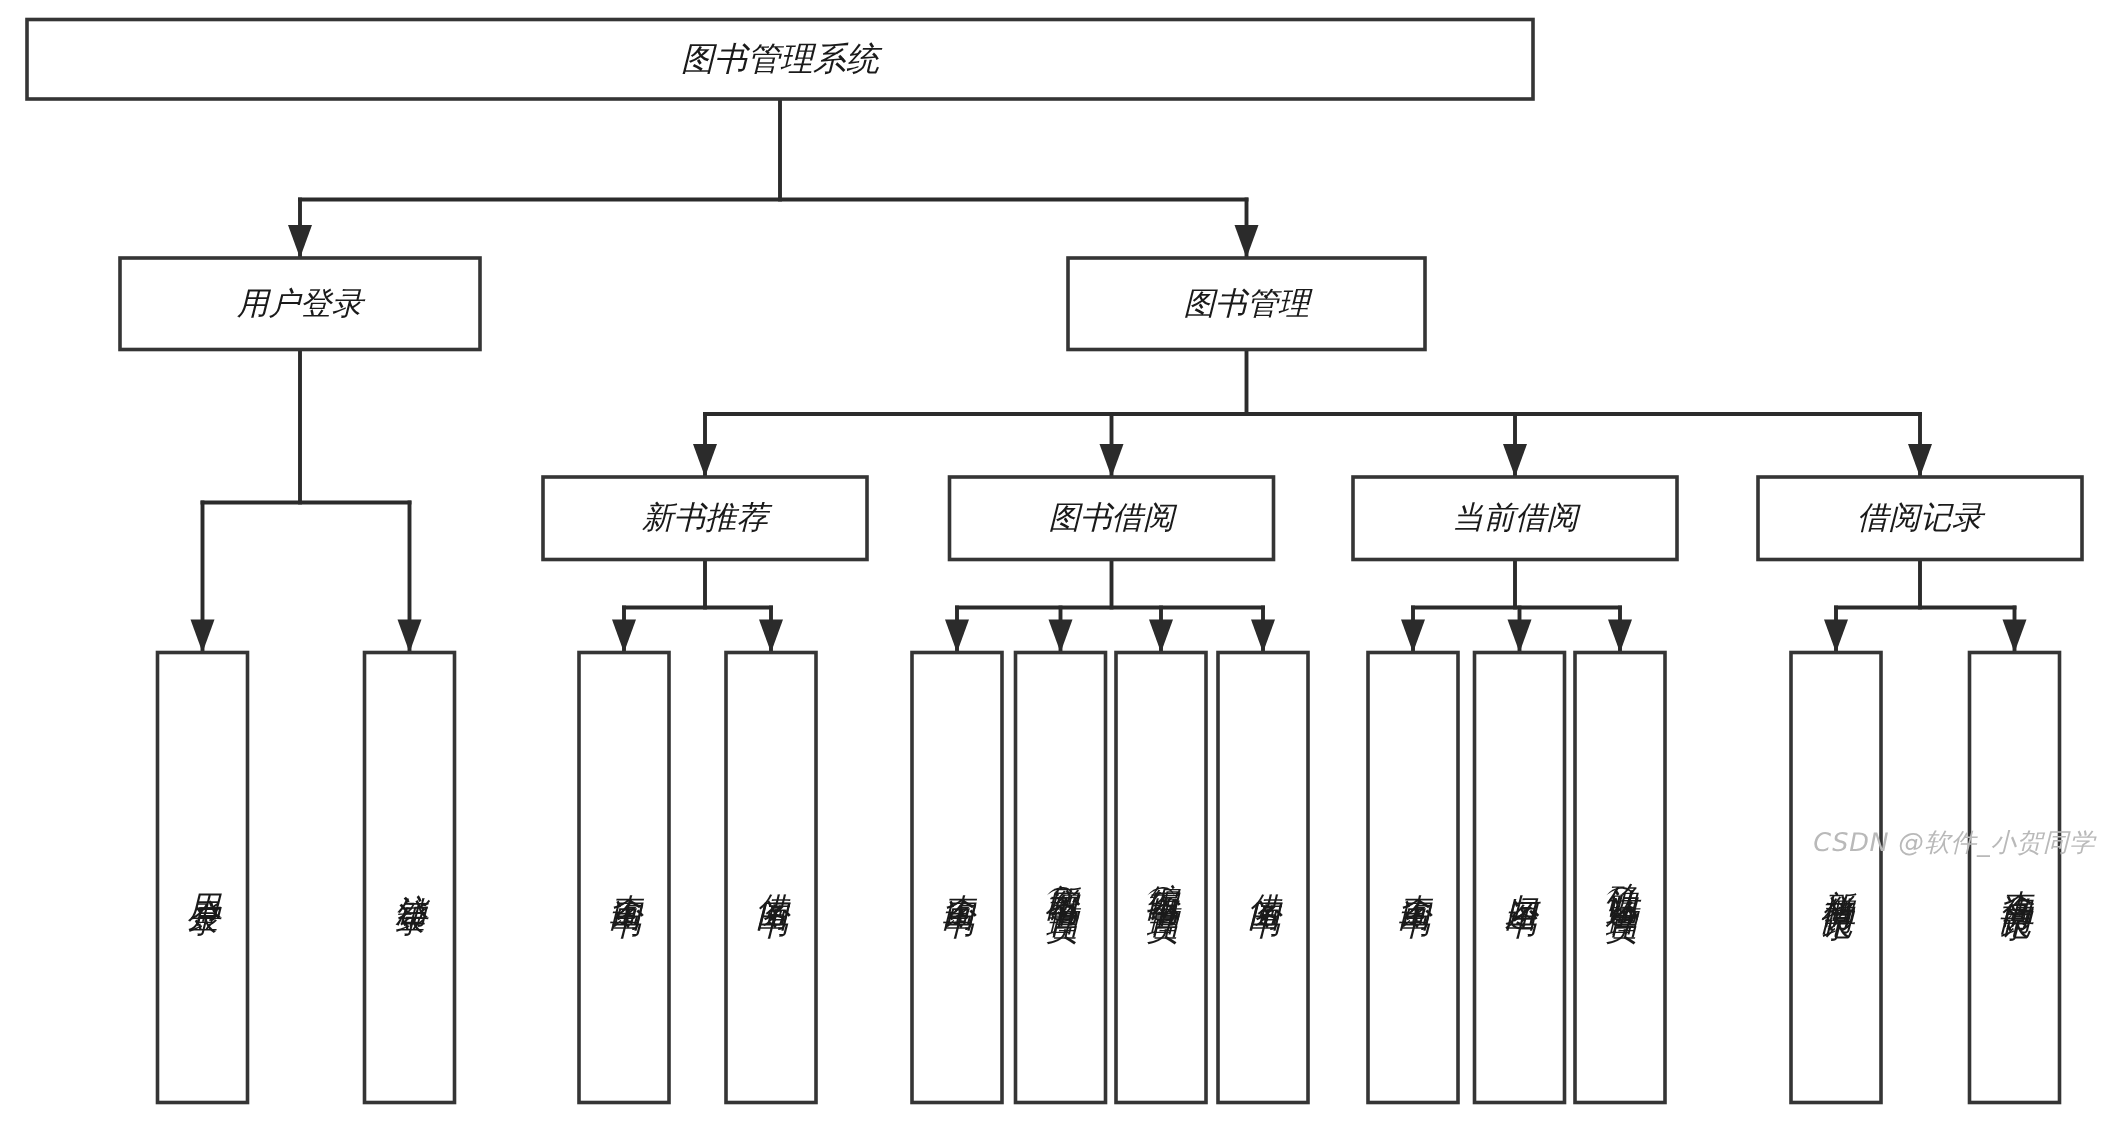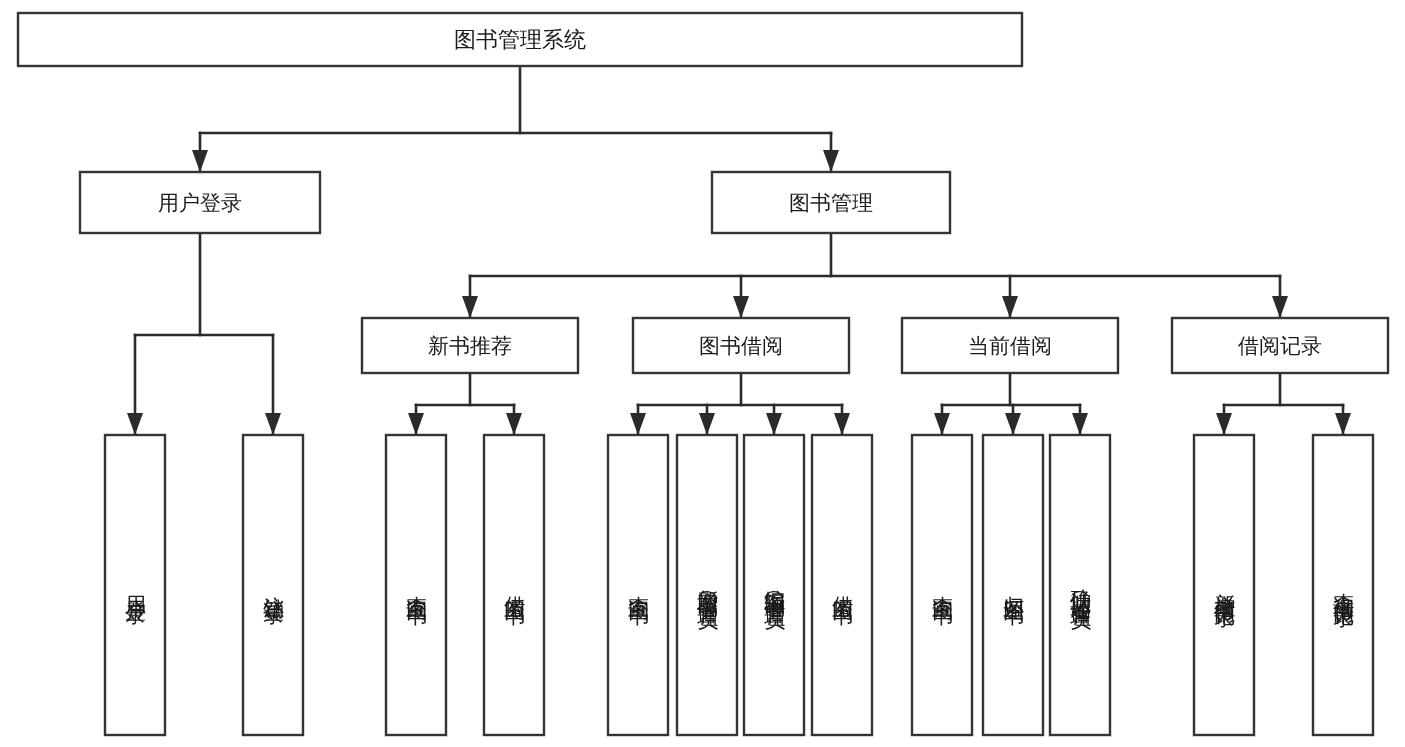--- a/index.html
+++ b/index.html
@@ -12,20 +12,21 @@
     width: 1405px;
     height: 747px;
     font-family: "DejaVu Sans", "Liberation Sans", sans-serif;
     overflow: hidden;
     position: relative;
   }
   #diagram-root {
     position: relative;
     width: 1405px;
     height: 579px;
+    font-style: italic;
   }
   svg#tree-svg {
     position: absolute;
     left: 0;
     top: 0;
     width: 1405px;
     height: 747px;
     display: block;
   }
   .node-box {
@@ -182,13 +183,14 @@
       <div class="vert-label" style="left: 677px; top: 435px; width: 60px; height: 300px;">新增图书（管理员）</div>
       <div class="vert-label" style="left: 744px; top: 435px; width: 60px; height: 300px;">编辑图书（管理员）</div>
       <div class="vert-label" style="left: 812px; top: 435px; width: 60px; height: 300px;">借阅图书</div>
       <div class="vert-label" style="left: 912px; top: 435px; width: 60px; height: 300px;">查询图书</div>
       <div class="vert-label" style="left: 983px; top: 435px; width: 60px; height: 300px;">归还图书</div>
       <div class="vert-label" style="left: 1050px; top: 435px; width: 60px; height: 300px;">确认归还（管理员）</div>
       <div class="vert-label" style="left: 1194px; top: 435px; width: 60px; height: 300px;">新增借阅记录</div>
       <div class="vert-label" style="left: 1313px; top: 435px; width: 60px; height: 300px;">查询借阅记录</div>
     </div>
 
+  <div class="watermark">CSDN @软件_小贺同学</div>
 </div>
 
 </body></html>

